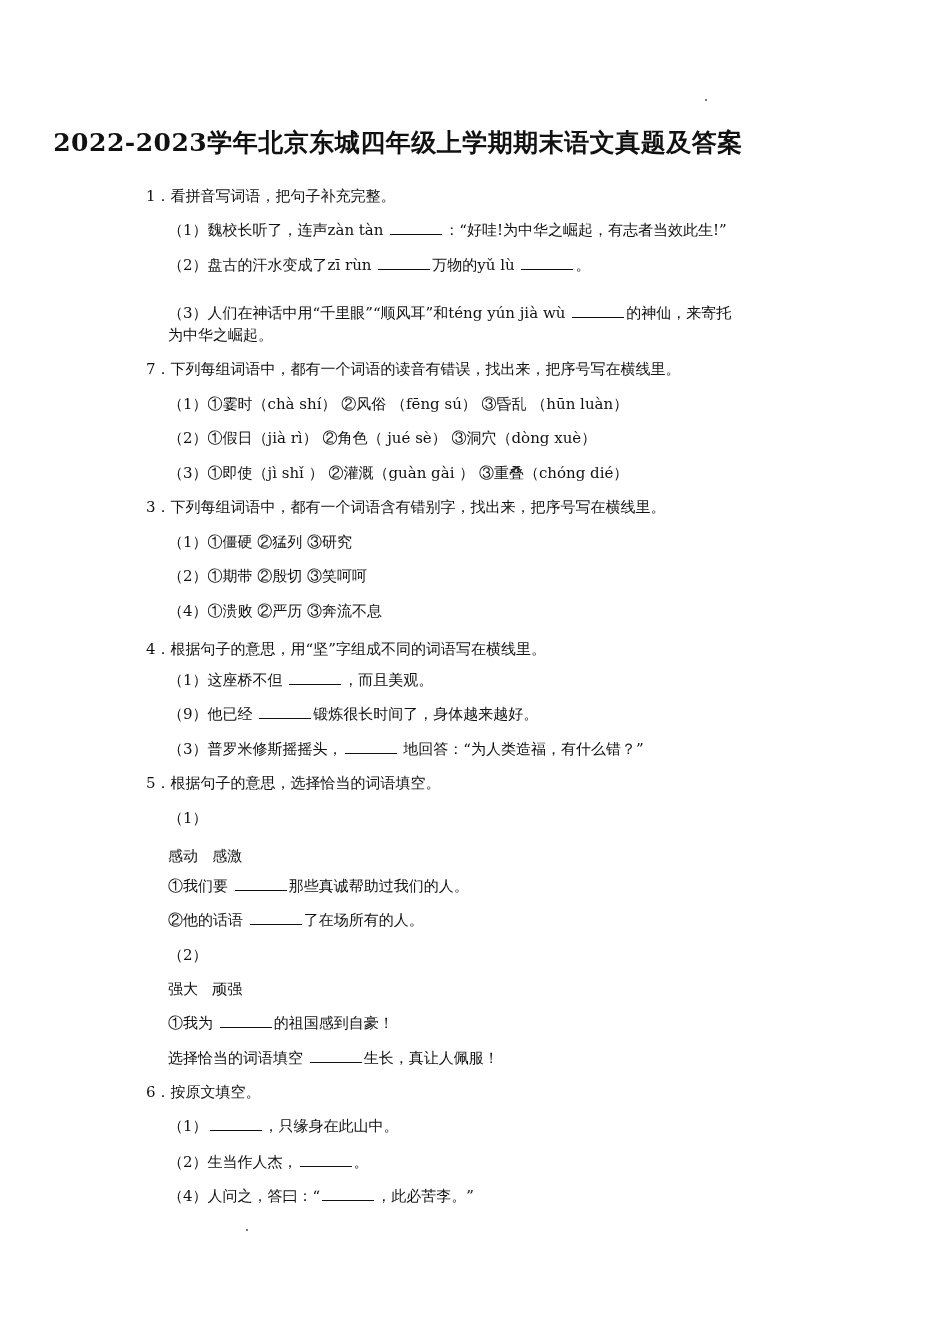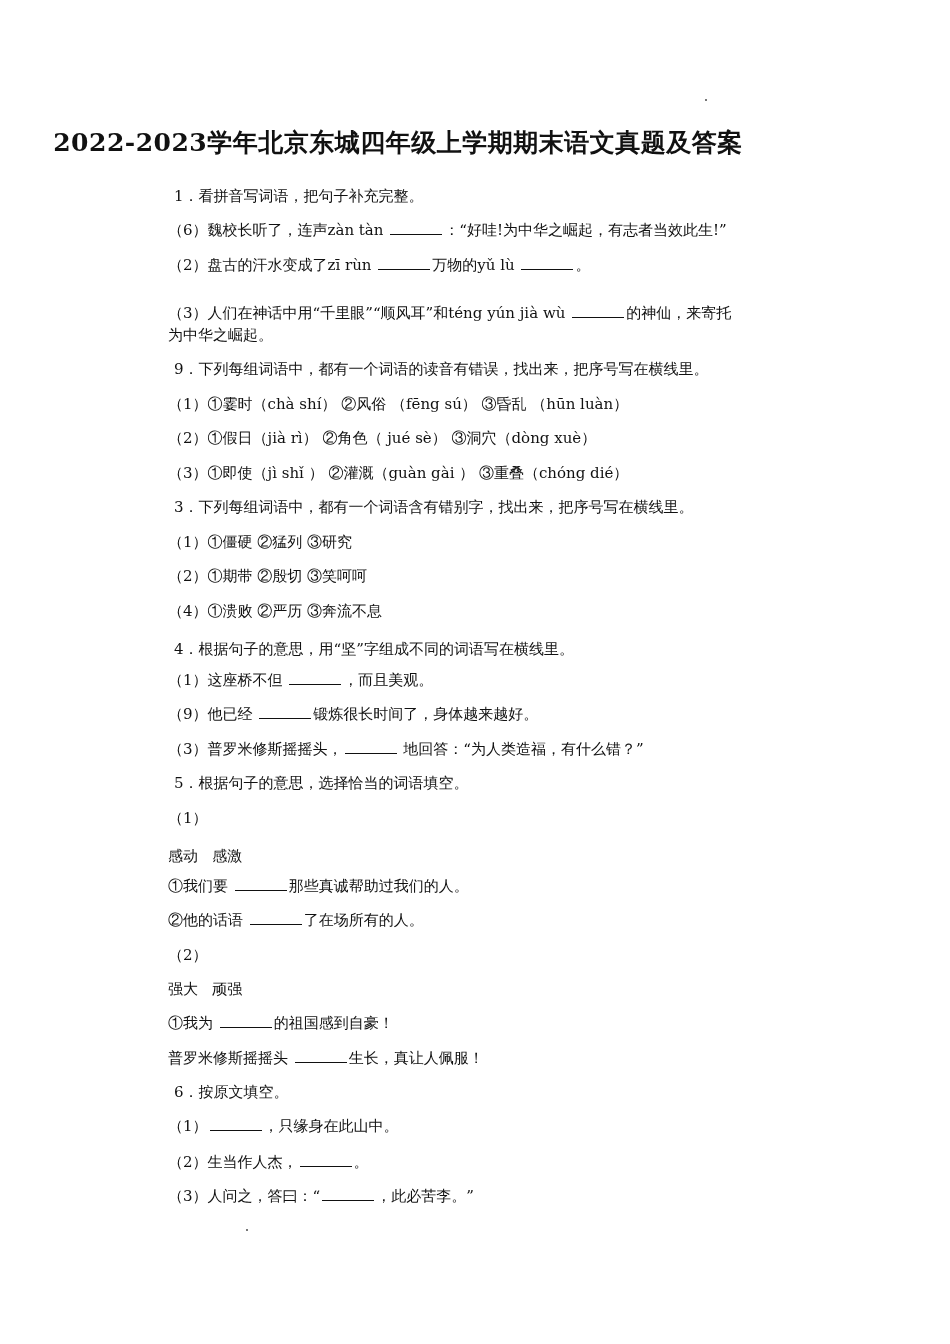--- a/index.html
+++ b/index.html
@@ -3,39 +3,39 @@
 <meta charset="utf-8">
 <style>
   html, body { margin: 0; padding: 0; background: #ffffff; }
   body { width: 950px; height: 1344px; position: relative; overflow: hidden;
          font-family: "DejaVu Serif", "Liberation Serif", serif; color: #111; }
   .dot { position: absolute; width: 2px; height: 2px; background: #777; }
   .title { position: absolute; left: 0; width: 796px; top: 126px; text-align: center;
            font-size: 25px; font-weight: bold; letter-spacing: 0.5px;
            font-family: "DejaVu Serif", "Liberation Serif", serif; }
   .line { position: absolute; font-size: 15px; white-space: pre; line-height: 20px; }
-  .q { left: 146px; margin-left: 28px; }
+  .q { left: 146px; }
   .s { left: 168px; }
   .blank { display: inline-block; width: 52px; border-bottom: 1px solid #111; height: 14px; vertical-align: baseline; margin: 0 2px; }
 </style>
 </head>
 <body>
 
 <div class="dot" style="left:705px;top:99px;"></div>
 <div class="dot" style="left:246px;top:1229px;"></div>
 
 <div class="title">2022-2023学年北京东城四年级上学期期末语文真题及答案</div>
 
 <div class="line q" style="top:186px">1．看拼音写词语，把句子补充完整。</div>
-<div class="line s" style="top:220px"><span>（6）魏校长听了，连声zàn tàn </span><span class="blank"></span><span>：“好哇!为中华之崛起，有志者当效此生!”</span></div>
+<div class="line s" style="top:220px"><span>（1）魏校长听了，连声zàn tàn </span><span class="blank"></span><span>：“好哇!为中华之崛起，有志者当效此生!”</span></div>
 <div class="line s" style="top:255px"><span>（2）盘古的汗水变成了zī rùn </span><span class="blank"></span><span>万物的yǔ lù </span><span class="blank"></span><span>。</span></div>
 <div class="line s" style="top:303px"><span>（3）人们在神话中用“千里眼”“顺风耳”和téng yún jià wù </span><span class="blank"></span><span>的神仙，来寄托</span></div>
 <div class="line s" style="top:325px">为中华之崛起。</div>
 
-<div class="line q" style="top:359px">9．下列每组词语中，都有一个词语的读音有错误，找出来，把序号写在横线里。</div>
+<div class="line q" style="top:359px">7．下列每组词语中，都有一个词语的读音有错误，找出来，把序号写在横线里。</div>
 <div class="line s" style="top:394px">（1）①霎时（chà shí） ②风俗 （fēng sú） ③昏乱 （hūn luàn）</div>
 <div class="line s" style="top:428px">（2）①假日（jià rì） ②角色（ jué sè） ③洞穴（dòng xuè）</div>
 <div class="line s" style="top:463px">（3）①即使（jì shǐ ） ②灌溉（guàn gài ） ③重叠（chóng dié）</div>
 
 <div class="line q" style="top:497px">3．下列每组词语中，都有一个词语含有错别字，找出来，把序号写在横线里。</div>
 <div class="line s" style="top:532px">（1）①僵硬 ②猛列 ③研究</div>
 <div class="line s" style="top:566px">（2）①期带 ②殷切 ③笑呵呵</div>
 <div class="line s" style="top:601px">（4）①溃败 ②严历 ③奔流不息</div>
 
 <div class="line q" style="top:639px">4．根据句子的意思，用“坚”字组成不同的词语写在横线里。</div>
@@ -44,18 +44,18 @@
 <div class="line s" style="top:739px"><span>（3）普罗米修斯摇摇头，</span><span class="blank"></span><span> 地回答：“为人类造福，有什么错？”</span></div>
 
 <div class="line q" style="top:773px">5．根据句子的意思，选择恰当的词语填空。</div>
 <div class="line s" style="top:808px">（1）</div>
 <div class="line s" style="top:846px">感动   感激</div>
 <div class="line s" style="top:876px"><span>①我们要 </span><span class="blank"></span><span>那些真诚帮助过我们的人。</span></div>
 <div class="line s" style="top:910px"><span>②他的话语 </span><span class="blank"></span><span>了在场所有的人。</span></div>
 <div class="line s" style="top:945px">（2）</div>
 <div class="line s" style="top:979px">强大   顽强</div>
 <div class="line s" style="top:1013px"><span>①我为 </span><span class="blank"></span><span>的祖国感到自豪！</span></div>
-<div class="line s" style="top:1048px"><span>普罗米修斯摇摇头 </span><span class="blank"></span><span>生长，真让人佩服！</span></div>
+<div class="line s" style="top:1048px"><span>选择恰当的词语填空 </span><span class="blank"></span><span>生长，真让人佩服！</span></div>
 
 <div class="line q" style="top:1082px">6．按原文填空。</div>
 <div class="line s" style="top:1116px"><span>（1）</span><span class="blank"></span><span>，只缘身在此山中。</span></div>
 <div class="line s" style="top:1152px"><span>（2）生当作人杰，</span><span class="blank"></span><span>。</span></div>
-<div class="line s" style="top:1186px"><span>（3）人问之，答曰：“</span><span class="blank"></span><span>，此必苦李。”</span></div>
+<div class="line s" style="top:1186px"><span>（4）人问之，答曰：“</span><span class="blank"></span><span>，此必苦李。”</span></div>
 
 </body></html>

